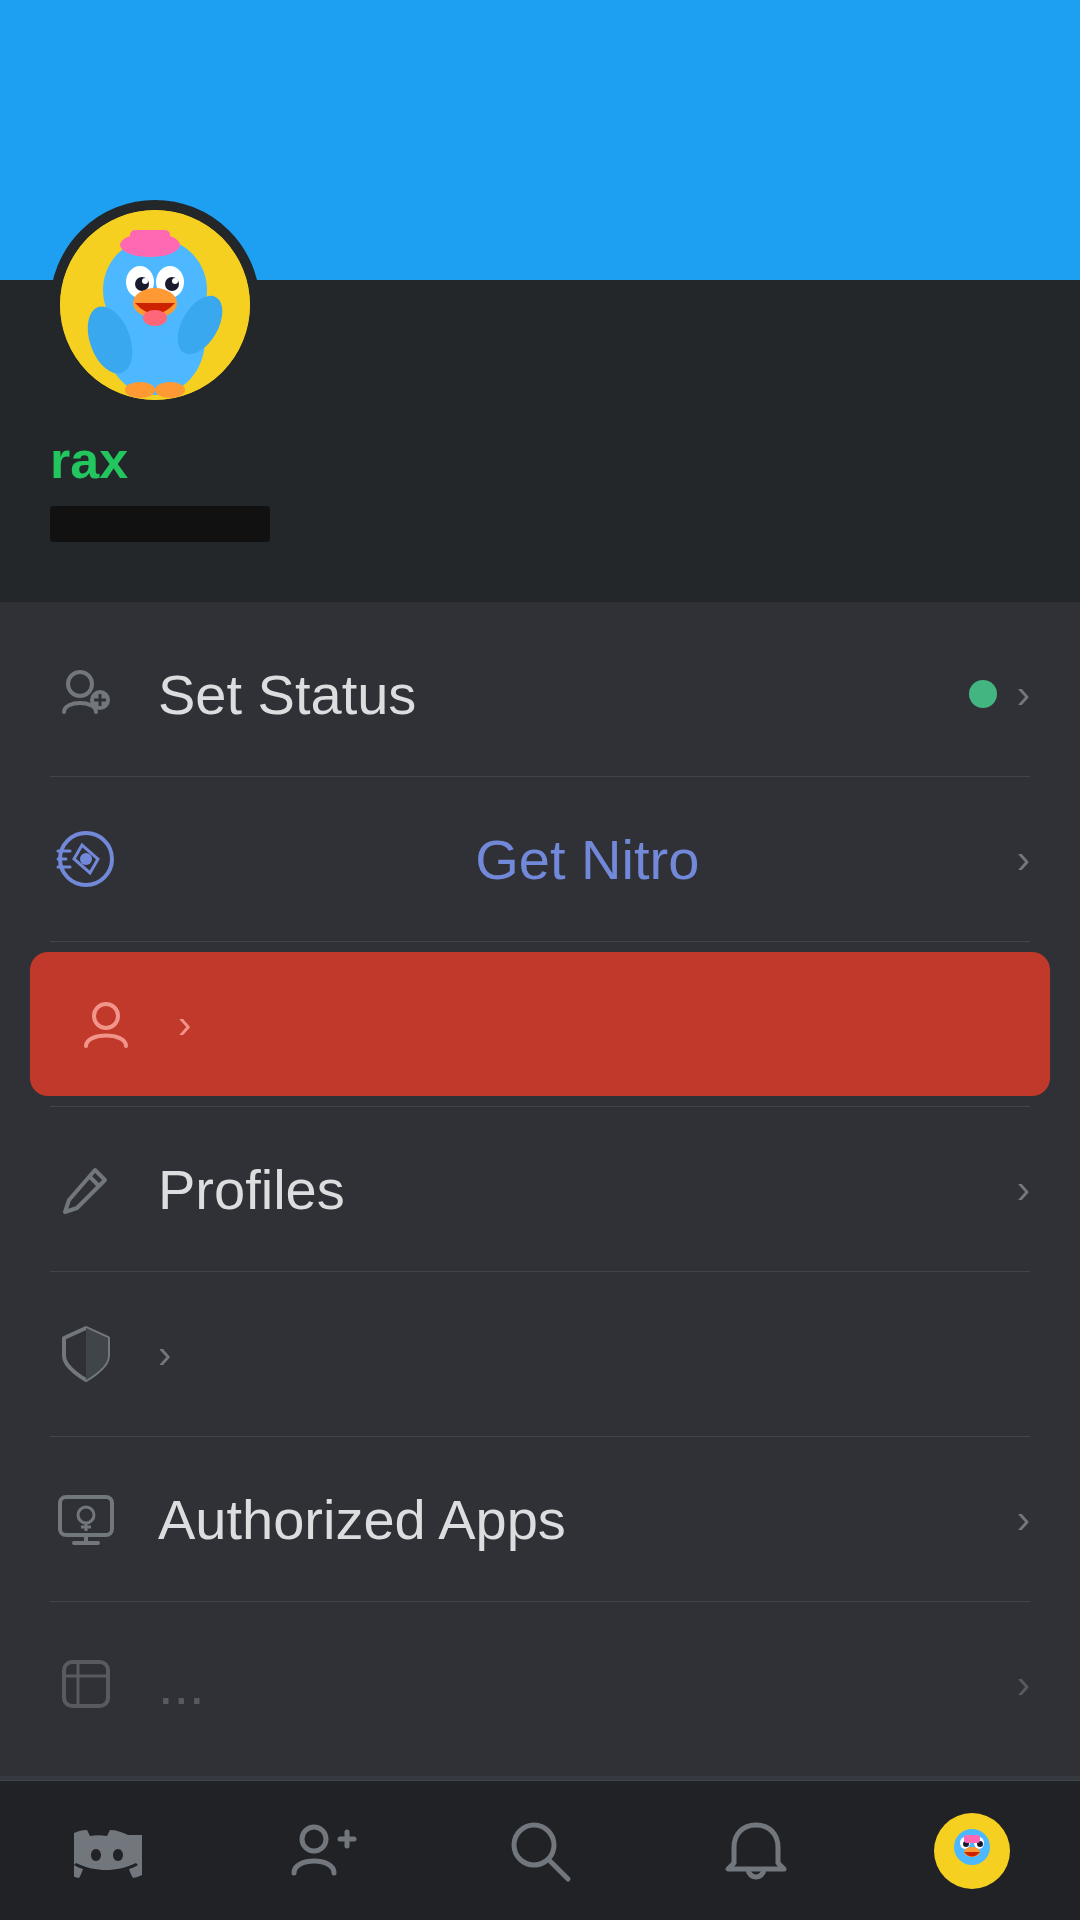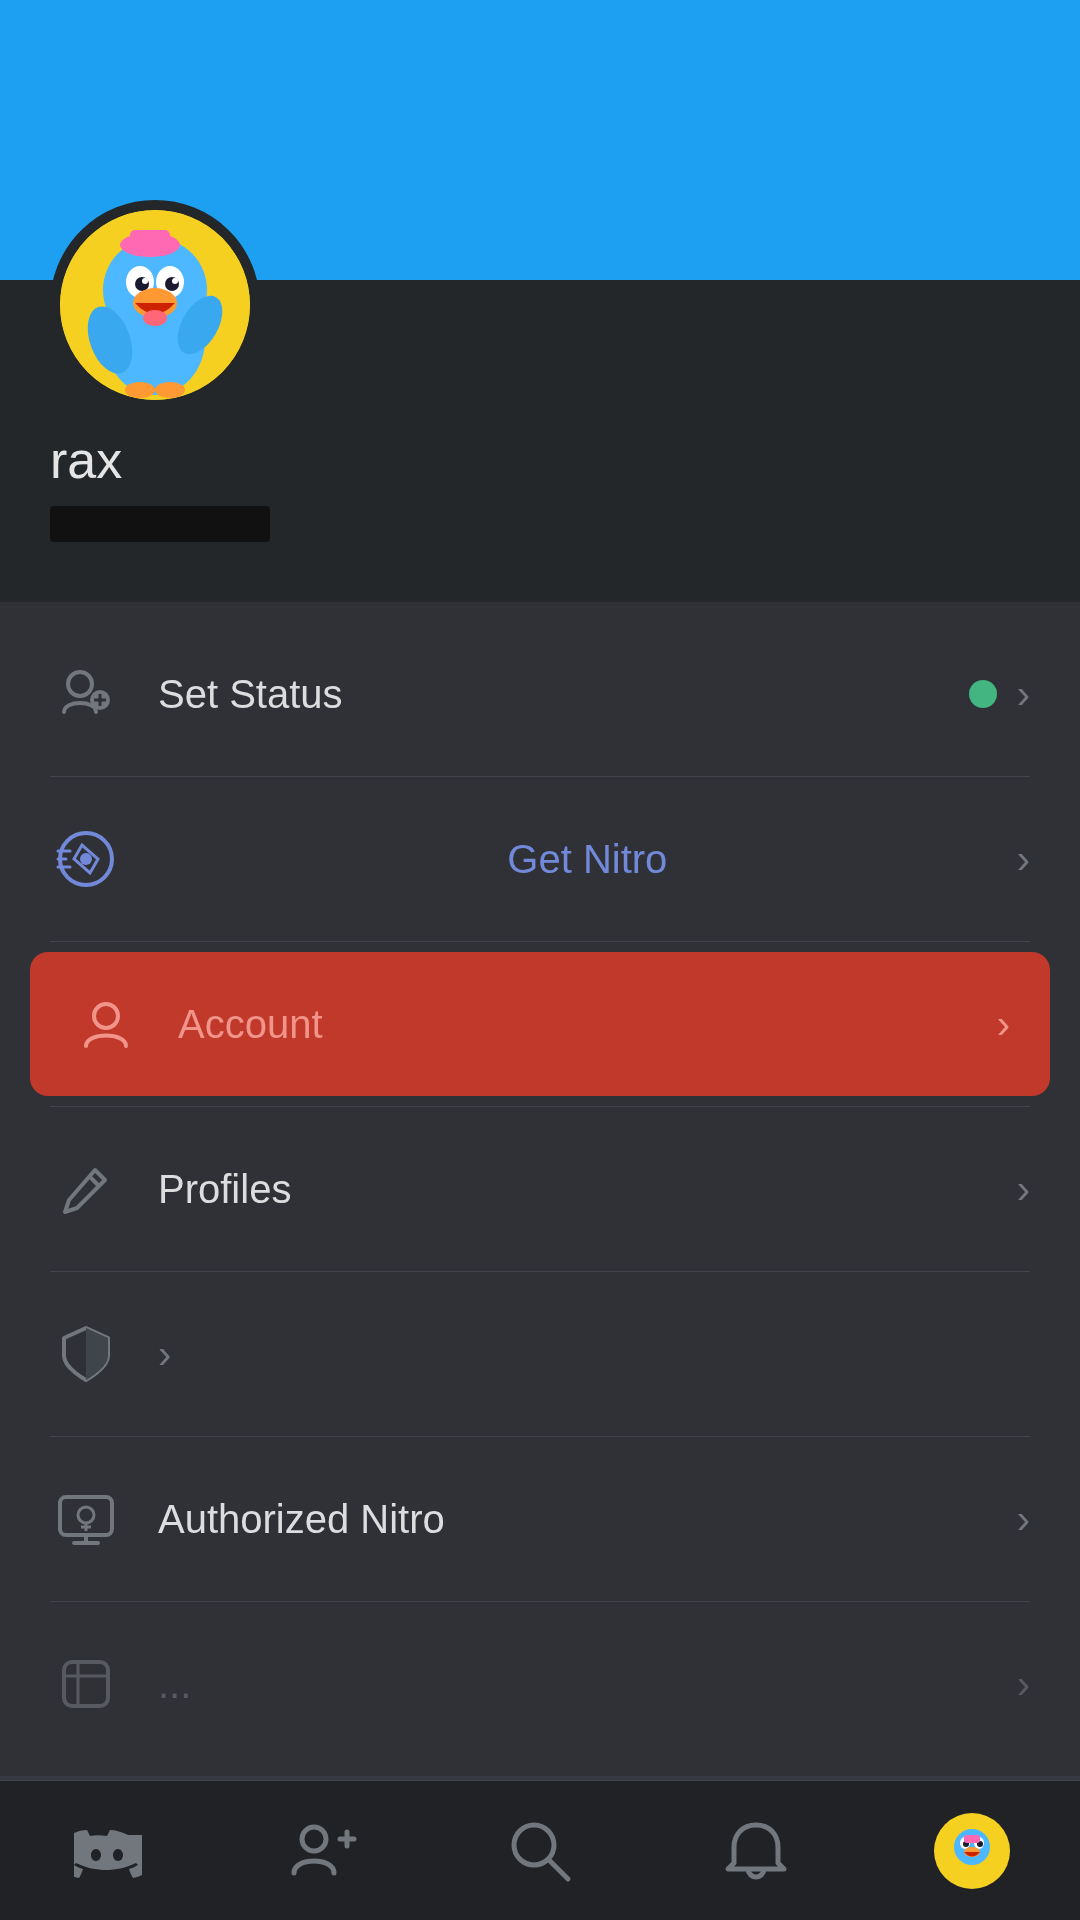--- a/index.html
+++ b/index.html
@@ -47,22 +47,22 @@
     }
 
     
     .avatar-svg {
       width: 190px;
       height: 190px;
     }
 
     .username {
       font-size: 52px;
-      font-weight: 400;
-      color: #e5e5e5;
+      font-weight: 700;
+      color: #22c55e;
       margin-top: -60px;
       margin-bottom: 16px;
     }
 
     .redacted-tag {
       background: #111;
       height: 36px;
       width: 220px;
       border-radius: 4px;
       margin-bottom: 20px;
@@ -97,21 +97,21 @@
       width: 72px;
       height: 72px;
       display: flex;
       align-items: center;
       justify-content: center;
       margin-right: 36px;
       flex-shrink: 0;
     }
 
     .item-label {
-      font-size: 40px;
+      font-size: 56px;
       font-weight: 500;
       color: #dcddde;
       flex: 1;
     }
 
     .item-label.nitro {
       color: #7289da;
       text-align: center;
     }
 
@@ -257,21 +257,20 @@
 
   <div class="divider"></div>
 
   <div class="settings-item active">
     <div class="item-icon">
       <svg width="56" height="56" viewBox="0 0 56 56" fill="none" xmlns="http://www.w3.org/2000/svg">
         <circle cx="28" cy="20" r="12" stroke="#f1948a" stroke-width="4" fill="none"></circle>
         <path d="M8 50 C8 36 48 36 48 50" stroke="#f1948a" stroke-width="4" fill="none" stroke-linecap="round"></path>
       </svg>
     </div>
-    <span class="item-label active-label">Account</span>
     <span class="chevron" style="color:#f1948a">›</span>
   </div>
 
   <div class="divider"></div>
 
   <div class="settings-item">
     <div class="item-icon">
       <svg width="54" height="54" viewBox="0 0 54 54" fill="none" xmlns="http://www.w3.org/2000/svg">
         <path d="M36 8 L46 18 L18 46 L6 50 L10 38 Z" stroke="#72767d" stroke-width="4" fill="none" stroke-linejoin="round"></path>
         <line x1="30" y1="14" x2="40" y2="24" stroke="#72767d" stroke-width="4"></line>
@@ -302,21 +301,21 @@
 
         <rect x="4" y="8" width="52" height="38" rx="6" stroke="#72767d" stroke-width="4" fill="none"></rect>
         <line x1="30" y1="46" x2="30" y2="54" stroke="#72767d" stroke-width="4"></line>
         <line x1="18" y1="54" x2="42" y2="54" stroke="#72767d" stroke-width="4" stroke-linecap="round"></line>
 
         <circle cx="30" cy="26" r="8" stroke="#72767d" stroke-width="3" fill="none"></circle>
         <line x1="30" y1="34" x2="30" y2="42" stroke="#72767d" stroke-width="3"></line>
         <line x1="25" y1="38" x2="35" y2="38" stroke="#72767d" stroke-width="3"></line>
       </svg>
     </div>
-    <span class="item-label">Authorized Nitro</span>
+    <span class="item-label">Authorized Apps</span>
     <span class="chevron">›</span>
   </div>
 
   <div class="divider"></div>
 
   <div class="settings-item" style="opacity:0.6">
     <div class="item-icon">
       <svg width="56" height="56" viewBox="0 0 56 56" fill="none" xmlns="http://www.w3.org/2000/svg">
         <rect x="6" y="6" width="44" height="44" rx="8" stroke="#72767d" stroke-width="4" fill="none"></rect>
         <line x1="6" y1="20" x2="50" y2="20" stroke="#72767d" stroke-width="3"></line>

